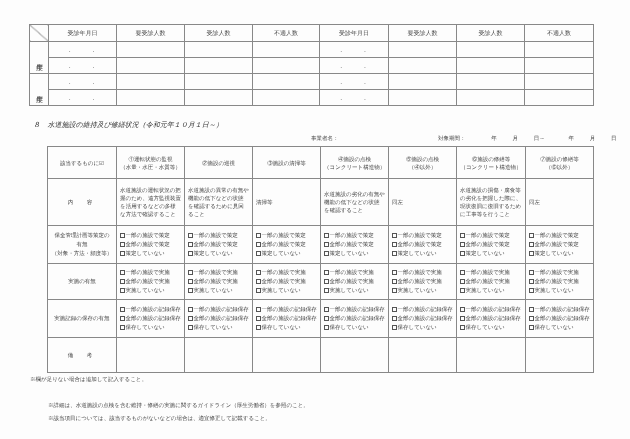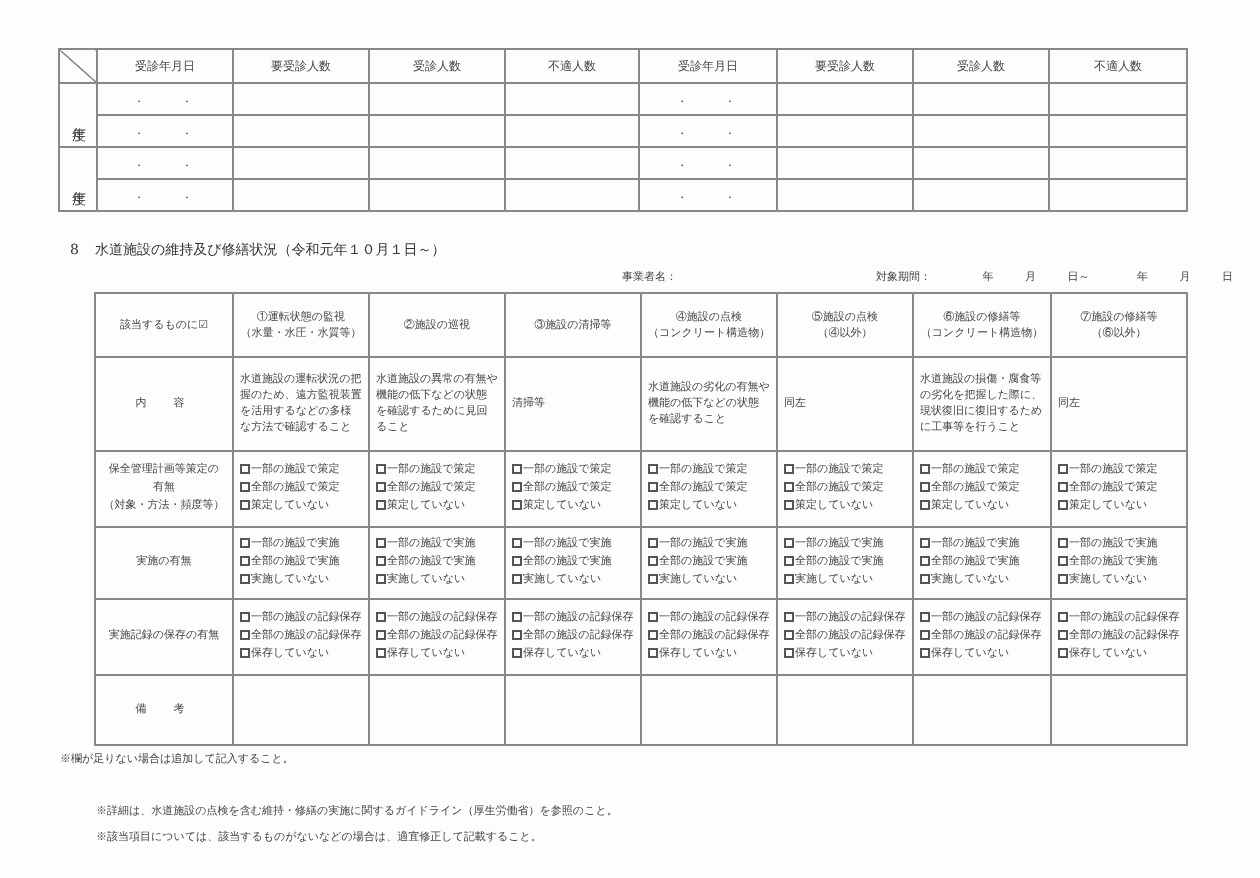--- a/index.html
+++ b/index.html
@@ -13,21 +13,21 @@
   #top-table { left: 29px; top: 24px; width: 564px; border: 1.5px solid #555; }
   #top-table td, #top-table th { border: 1px solid #888; font-weight: normal; font-size: 6px; text-align: center; vertical-align: middle; color: #444; padding: 0; }
   #top-table th { height: 17px; }
   #top-table td { height: 16px; }
   #top-table .diag { position: relative; width: 19px; background: linear-gradient(to top right, transparent calc(50% - 0.5px), #666 50%, transparent calc(50% + 0.5px)); background: linear-gradient(to bottom left, transparent calc(50% - 0.6px), #666 50%, transparent calc(50% + 0.6px)); }
   #top-table .year { font-size: 7px; line-height: 8px; writing-mode: vertical-rl; text-orientation: upright; letter-spacing: 0px; }
   #top-table .date { font-size: 6px; letter-spacing: 10px; padding-left: 8px; }
   #top-table .sep { border-left: 1.5px solid #888; }
 
   
-  #section-title { left: 35px; top: 120px; font-size: 7px; color: #333; white-space: nowrap; }
+  #section-title { left: 35px; top: 120px; font-size: 7px; color: #333; white-space: nowrap; font-style: italic; }
   #section-title .num { margin-right: 8px; }
   #operator-label { left: 311px; top: 135px; font-size: 5.5px; color: #444; white-space: nowrap; }
   #period { left: 438px; top: 135px; font-size: 5.5px; color: #444; white-space: nowrap; word-spacing: 0; }
   #period span { display: inline-block; }
 
   
   #main-table { left: 47px; top: 146px; width: 546px; border: 1.5px solid #444; }
   #main-table td { border: 1px solid #888; font-size: 5.5px; line-height: 8px; color: #444; vertical-align: middle; padding: 0 3px; }
   #main-table .label { text-align: center; width: 69px; }
   #main-table .hdr { text-align: center; height: 32px; }

